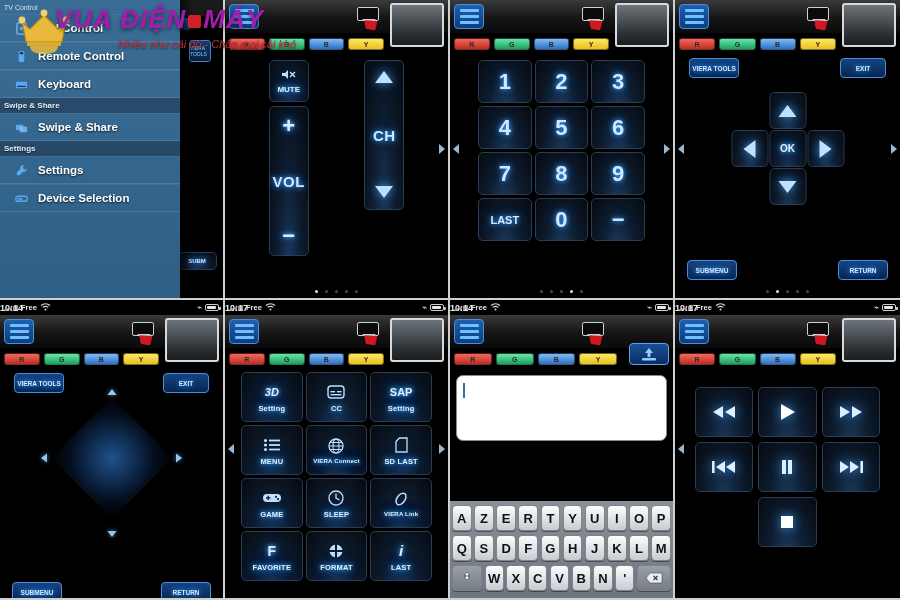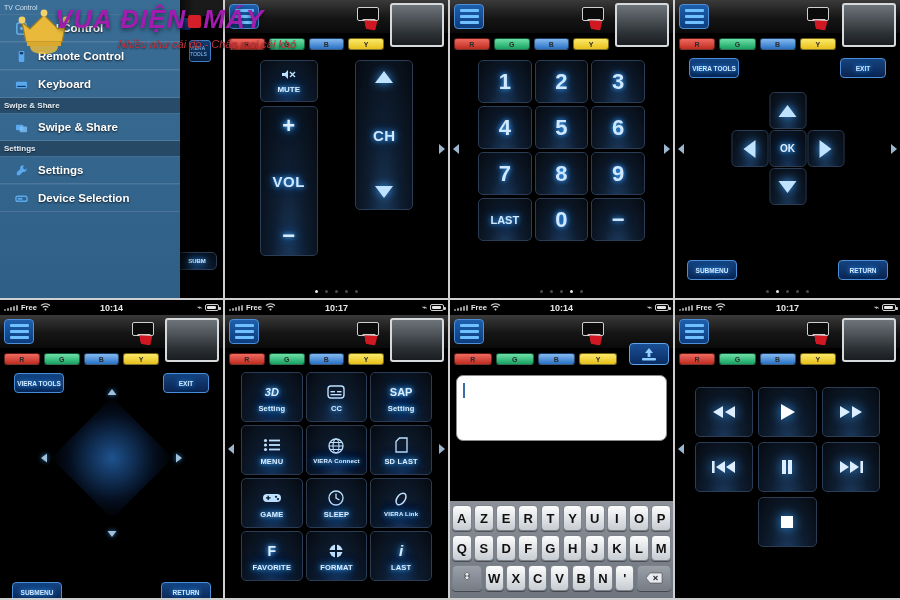--- a/index.html
+++ b/index.html
@@ -33,21 +33,21 @@
   }
   .sb-left { display:flex; align-items:center; gap:3px; }
   .sb-sig { display:flex; align-items:flex-end; gap:1px; height:7px; }
   .sb-sig i { width:2px; background:#9a9a9a; display:block; border-radius:1px; }
   .sb-sig i:nth-child(1){height:2px}
   .sb-sig i:nth-child(2){height:3px}
   .sb-sig i:nth-child(3){height:4px}
   .sb-sig i:nth-child(4){height:5px}
   .sb-sig i:nth-child(5){height:6px}
   .sb-carrier { font-size:7.5px; letter-spacing:0; }
-  .sb-time { position:absolute; left:0; right:0; text-align:center; font-size:9px; font-weight:bold; }
+  .sb-time { position:absolute; left:0; right:0; font-size:9px; font-weight:bold; }
   .sb-right { margin-left:auto; display:flex; align-items:center; gap:3px; }
   .sb-bt { font-size:8px; color:#bdbdbd; }
   .sb-batt { width:14px; height:7px; border:1px solid #cfcfcf; border-radius:2px; position:relative; }
   .sb-batt::after { content:""; position:absolute; right:-3px; top:2px; width:2px; height:3px; background:#cfcfcf; border-radius:0 1px 1px 0; }
   .sb-batt i { position:absolute; left:1px; top:1px; bottom:1px; width:9px; background:#e6e6e6; border-radius:1px; display:block; }
 
   
   .appbar {
     height:34px;
     background:linear-gradient(#3a3a3a,#151515 55%,#0a0a0a);
@@ -113,21 +113,21 @@
     border:1px solid #2b3c55; border-radius:5px;
     color:#cfe8ff;
     display:flex; flex-direction:column; align-items:center; justify-content:center;
     text-shadow:0 0 5px #3aa2ff, 0 0 10px #1a6fd0;
     font-weight:bold;
   }
   .glow { color:#dceeff; text-shadow:0 0 4px #4fb4ff,0 0 9px #1a76d8,0 0 14px #0d4f9e; }
 
   
   .volpage { display:flex; justify-content:space-around; padding:10px 16px 0 16px; }
-  .volcol { width:58px; }
+  .volcol { width:40px; }
   .topbtn { height:42px; font-size:8px; margin-bottom:4px; gap:2px; }
   .bigbar { height:150px; justify-content:space-between; padding:8px 0; font-size:15px; }
   .bigbar .pm { font-size:22px; line-height:1; }
   .bigbar .mid { font-size:15px; letter-spacing:.5px; }
 
   
   .numpad { display:grid; grid-template-columns:repeat(3,1fr); gap:3px; padding:10px 28px; }
   .numkey { height:43px; font-size:22px; }
   .numkey.sm { font-size:11px; }
 

